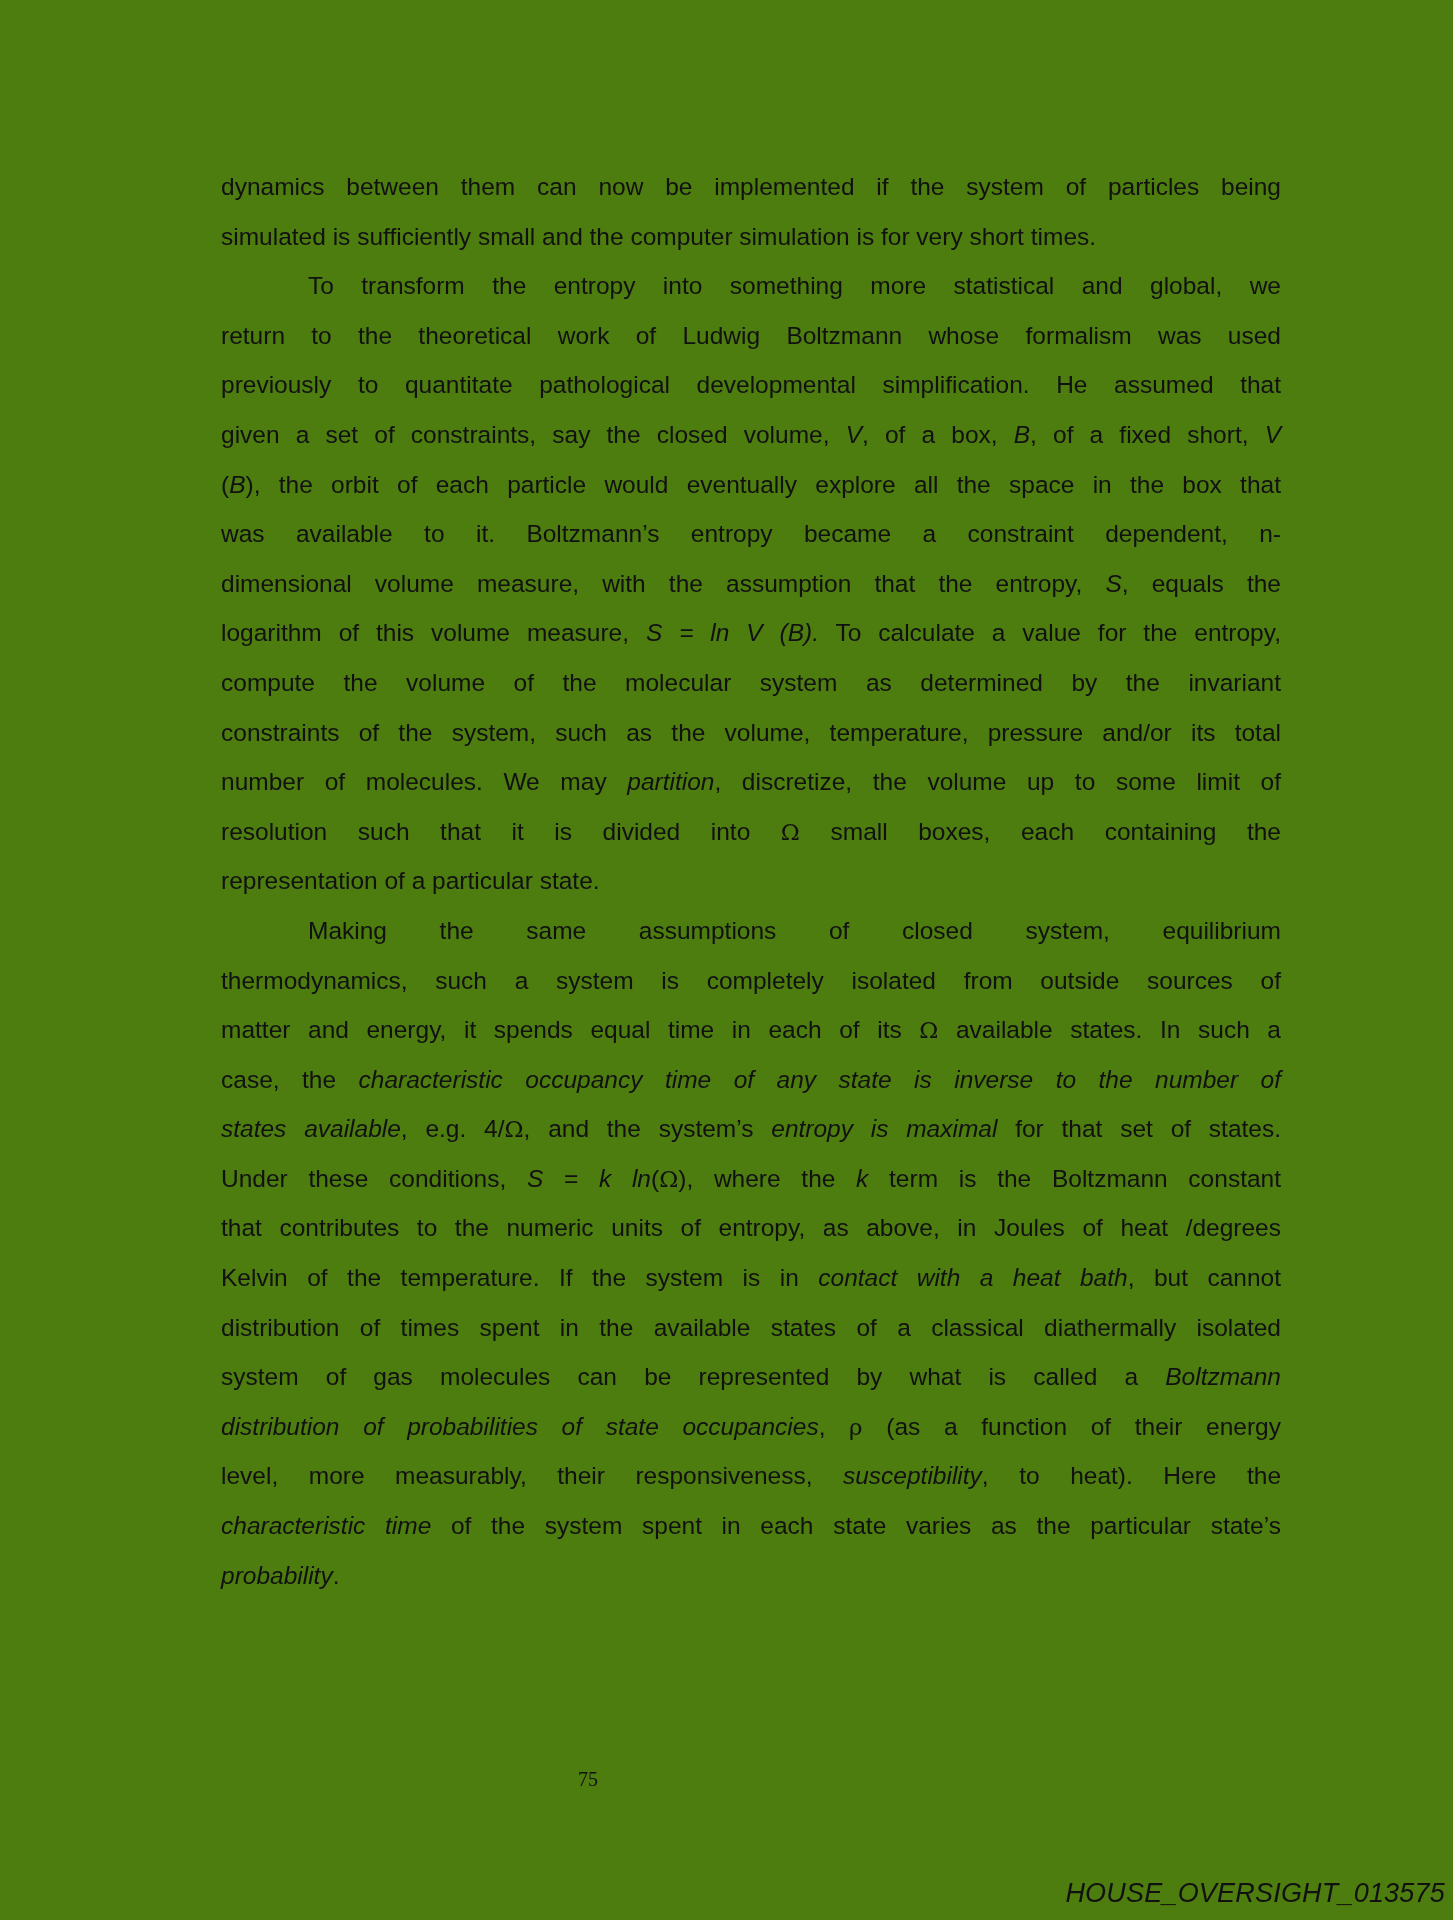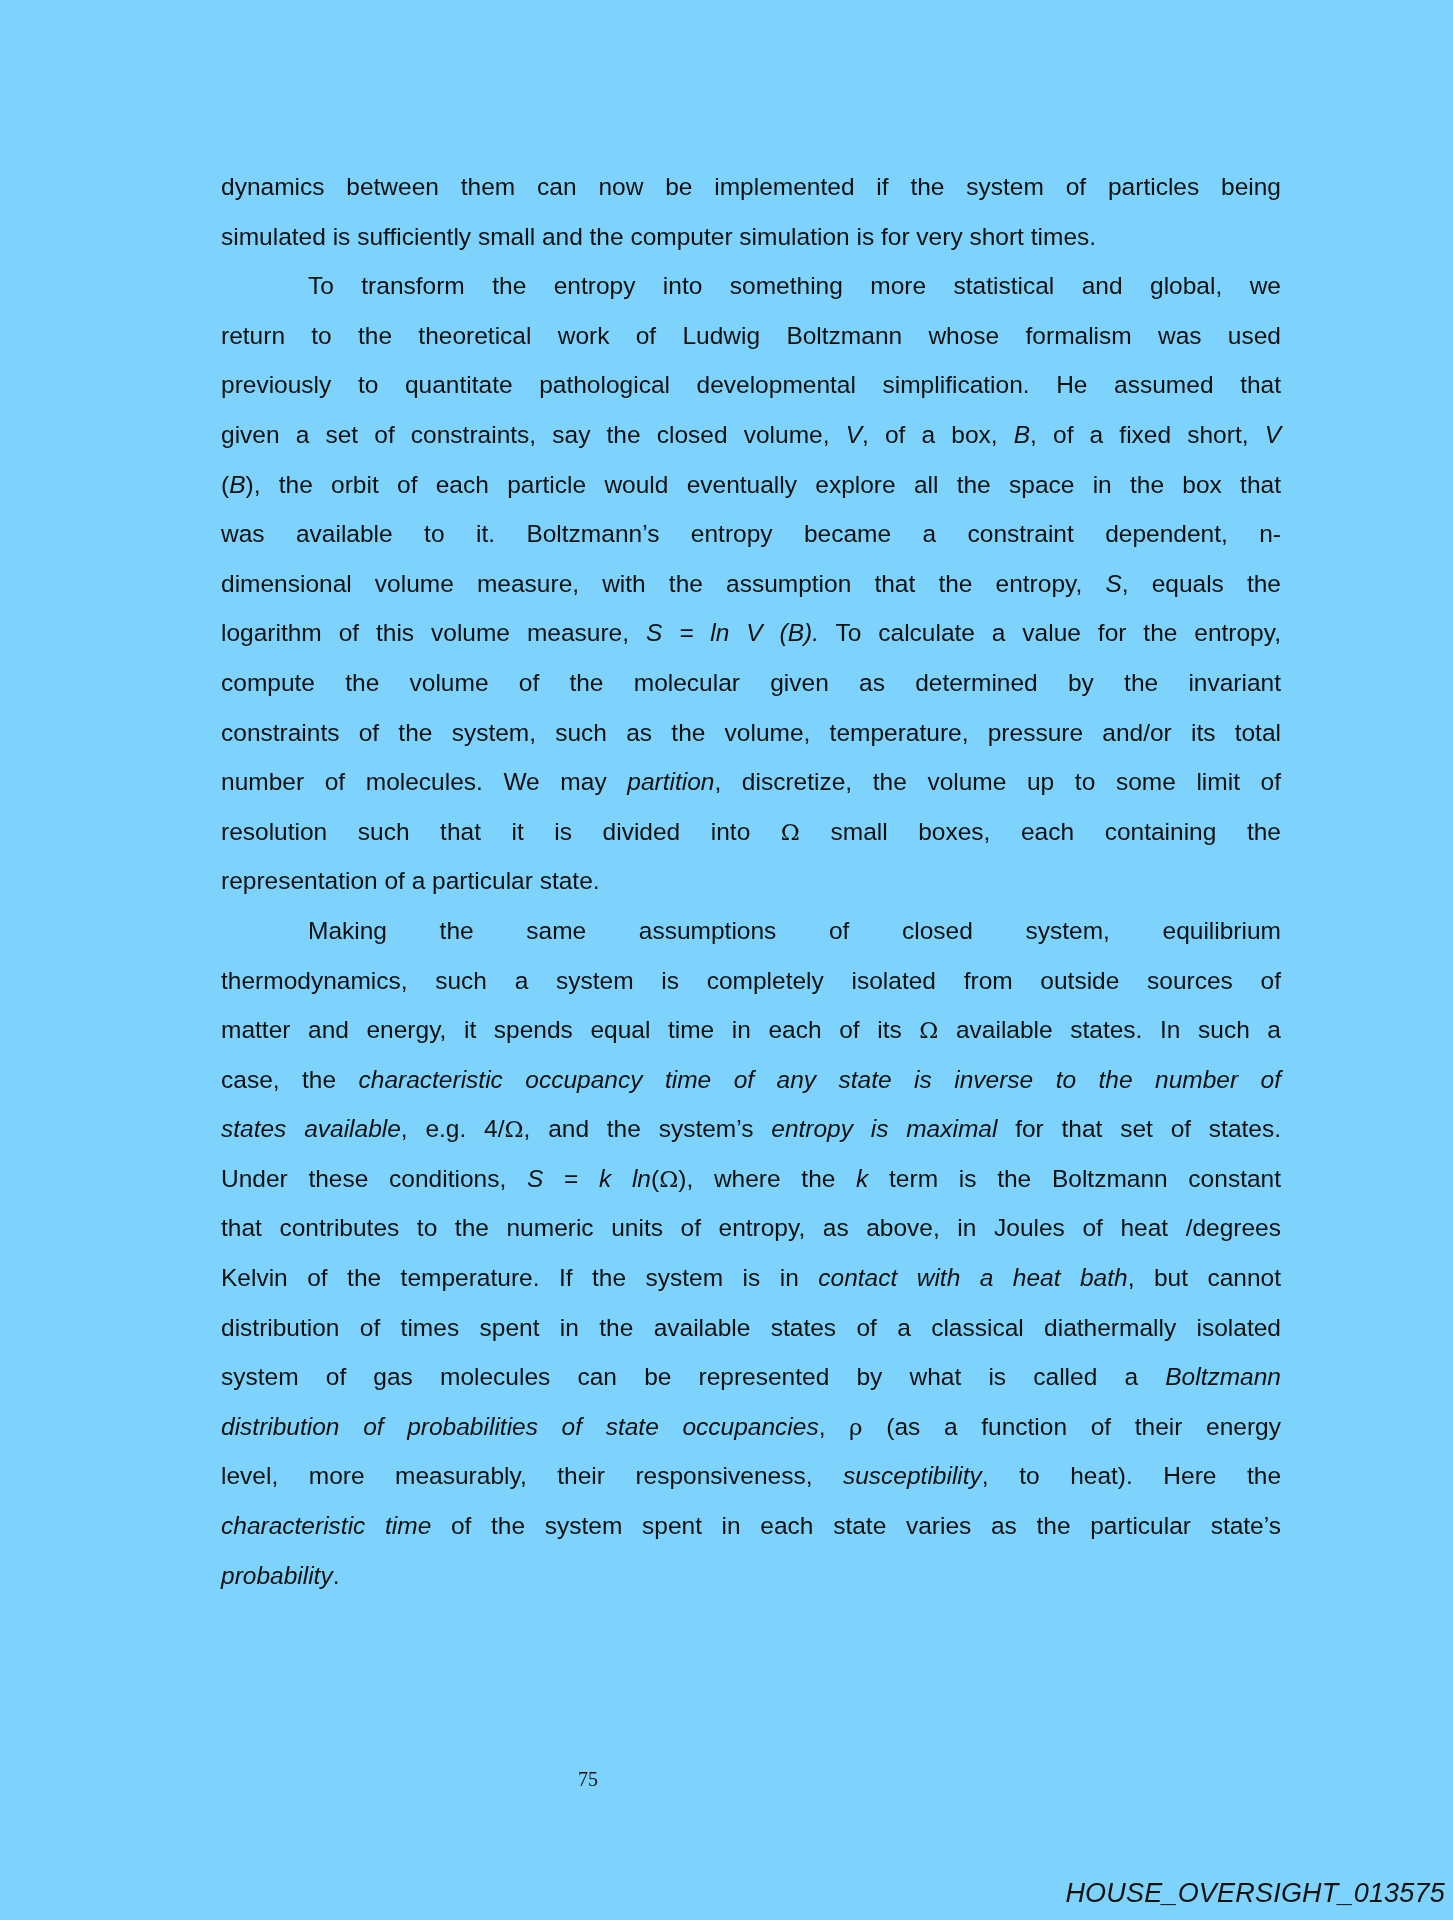--- a/index.html
+++ b/index.html
@@ -1,17 +1,17 @@
 <!DOCTYPE html>
 <html><head>
 <meta charset="utf-8">
 <style>
   html, body { margin: 0; padding: 0; background: #ffffff; }
   body { width: 1453px; height: 1920px; position: relative; overflow: hidden; }
-  .page { position: absolute; left: 0; top: 0; width: 1453px; height: 1920px; background: #7dd3fc; }
+  .page { position: absolute; left: 0; top: 0; width: 1453px; height: 1920px; background: #4d7c0f; }
   .body-text {
     position: absolute;
     left: 221px;
     top: 162px;
     width: 1060px;
     font-family: "Liberation Sans", sans-serif;
     font-size: 24.5px;
     line-height: 49.6px;
     color: #111111;
   }
@@ -57,21 +57,21 @@
       <div class="line"><span class="seg">dynamics between them can now be implemented if the system of particles being</span></div>
       <div class="line last"><span class="seg">simulated is sufficiently small and the computer simulation is for very short times.</span></div>
       <div class="line indent"><span class="seg">To transform the entropy into something more statistical and global, we</span></div>
       <div class="line"><span class="seg">return to the theoretical work of Ludwig Boltzmann whose formalism was used</span></div>
       <div class="line"><span class="seg">previously to quantitate pathological developmental simplification. He assumed that</span></div>
       <div class="line"><span class="seg">given a set of constraints, say the closed volume, </span><span class="seg i">V</span><span class="seg">, of a box, </span><span class="seg i">B</span><span class="seg">, of a fixed short, </span><span class="seg i">V</span></div>
       <div class="line"><span class="seg">(</span><span class="seg i">B</span><span class="seg">), the orbit of each particle would eventually explore all the space in the box that</span></div>
       <div class="line"><span class="seg">was available to it. Boltzmann’s entropy became a constraint dependent, n-</span></div>
       <div class="line"><span class="seg">dimensional volume measure, with the assumption that the entropy, </span><span class="seg i">S</span><span class="seg">, equals the</span></div>
       <div class="line"><span class="seg">logarithm of this volume measure, </span><span class="seg i">S = ln V (B).</span><span class="seg"> To calculate a value for the entropy,</span></div>
-      <div class="line"><span class="seg">compute the volume of the molecular given as determined by the invariant</span></div>
+      <div class="line"><span class="seg">compute the volume of the molecular system as determined by the invariant</span></div>
       <div class="line"><span class="seg">constraints of the system, such as the volume, temperature, pressure and/or its total</span></div>
       <div class="line"><span class="seg">number of molecules. We may </span><span class="seg i">partition</span><span class="seg">, discretize, the volume up to some limit of</span></div>
       <div class="line"><span class="seg">resolution such that it is divided into </span><span class="seg greek">Ω</span><span class="seg"> small boxes, each containing the</span></div>
       <div class="line last"><span class="seg">representation of a particular state.</span></div>
       <div class="line indent"><span class="seg">Making the same assumptions of closed system, equilibrium</span></div>
       <div class="line"><span class="seg">thermodynamics, such a system is completely isolated from outside sources of</span></div>
       <div class="line"><span class="seg">matter and energy, it spends equal time in each of its </span><span class="seg greek">Ω</span><span class="seg"> available states. In such a</span></div>
       <div class="line"><span class="seg">case, the </span><span class="seg i">characteristic occupancy time of any state is inverse to the number of</span></div>
       <div class="line"><span class="seg i">states available</span><span class="seg">, e.g. 4/</span><span class="seg greek">Ω</span><span class="seg">, and the system’s </span><span class="seg i">entropy is maximal</span><span class="seg"> for that set of states.</span></div>
       <div class="line"><span class="seg">Under these conditions, </span><span class="seg i">S</span><span class="seg"> = </span><span class="seg i">k ln</span><span class="seg">(</span><span class="seg greek">Ω</span><span class="seg">), where the </span><span class="seg i">k</span><span class="seg"> term is the Boltzmann constant</span></div>

